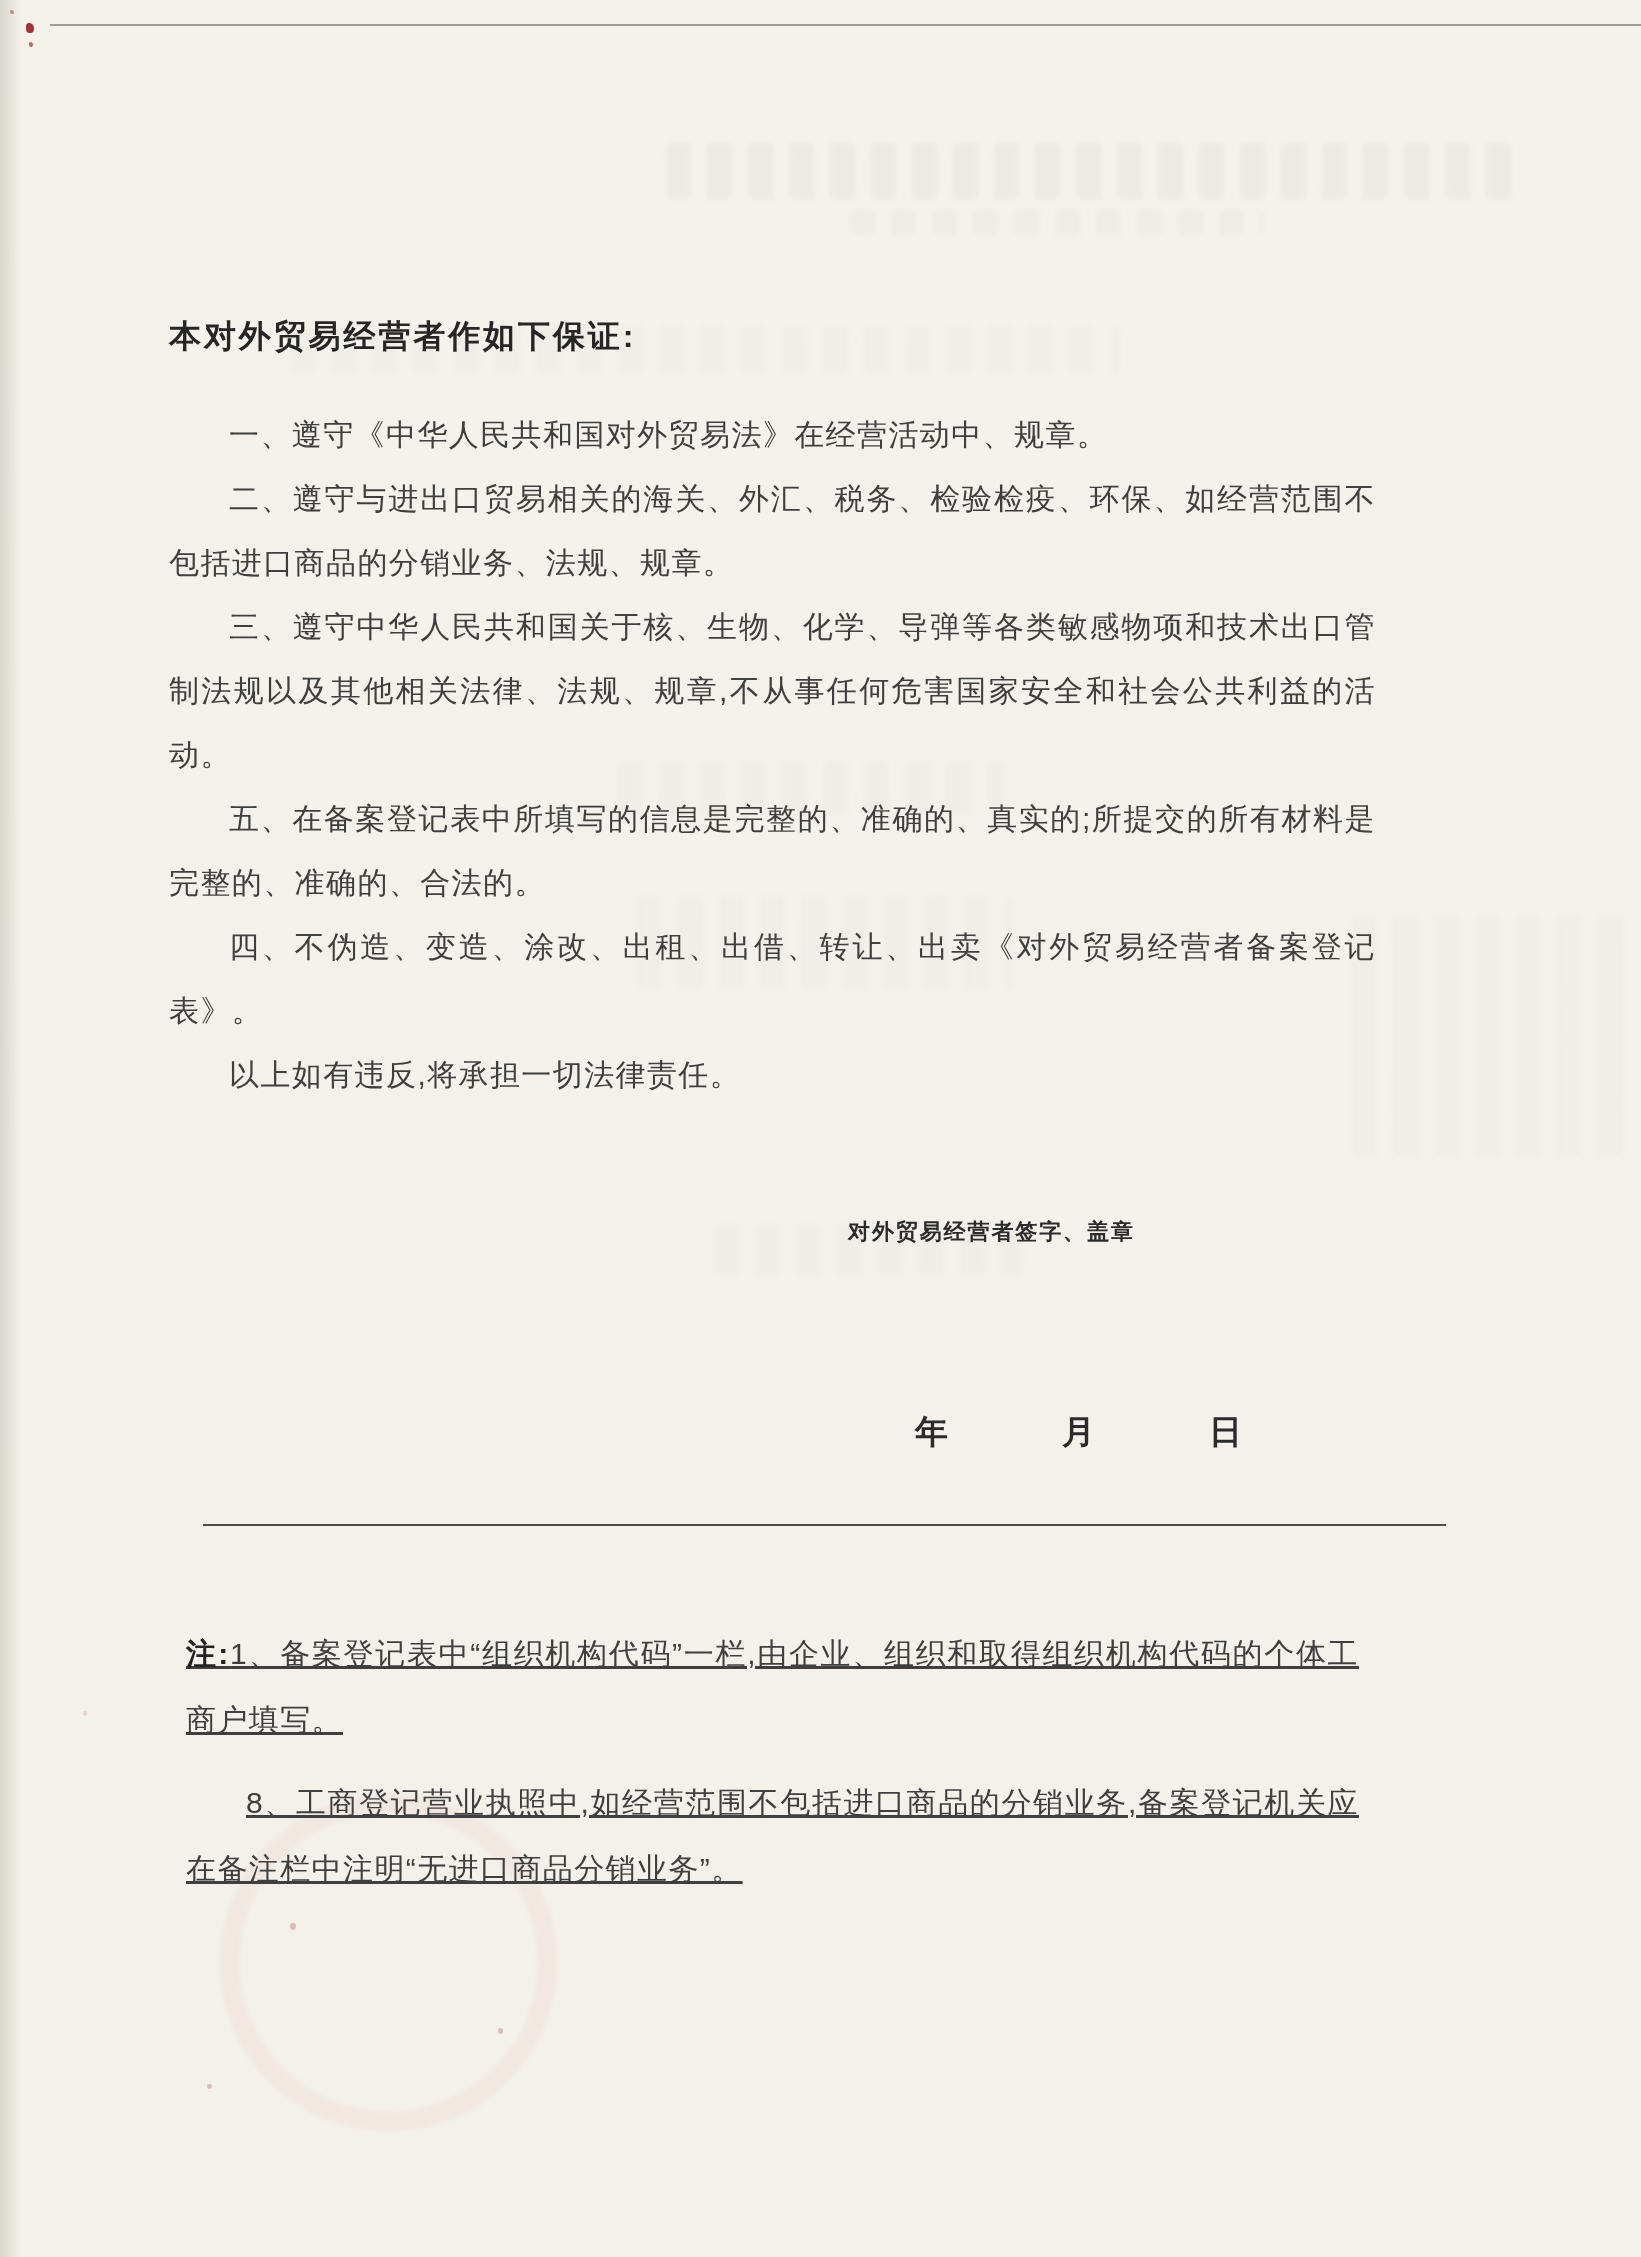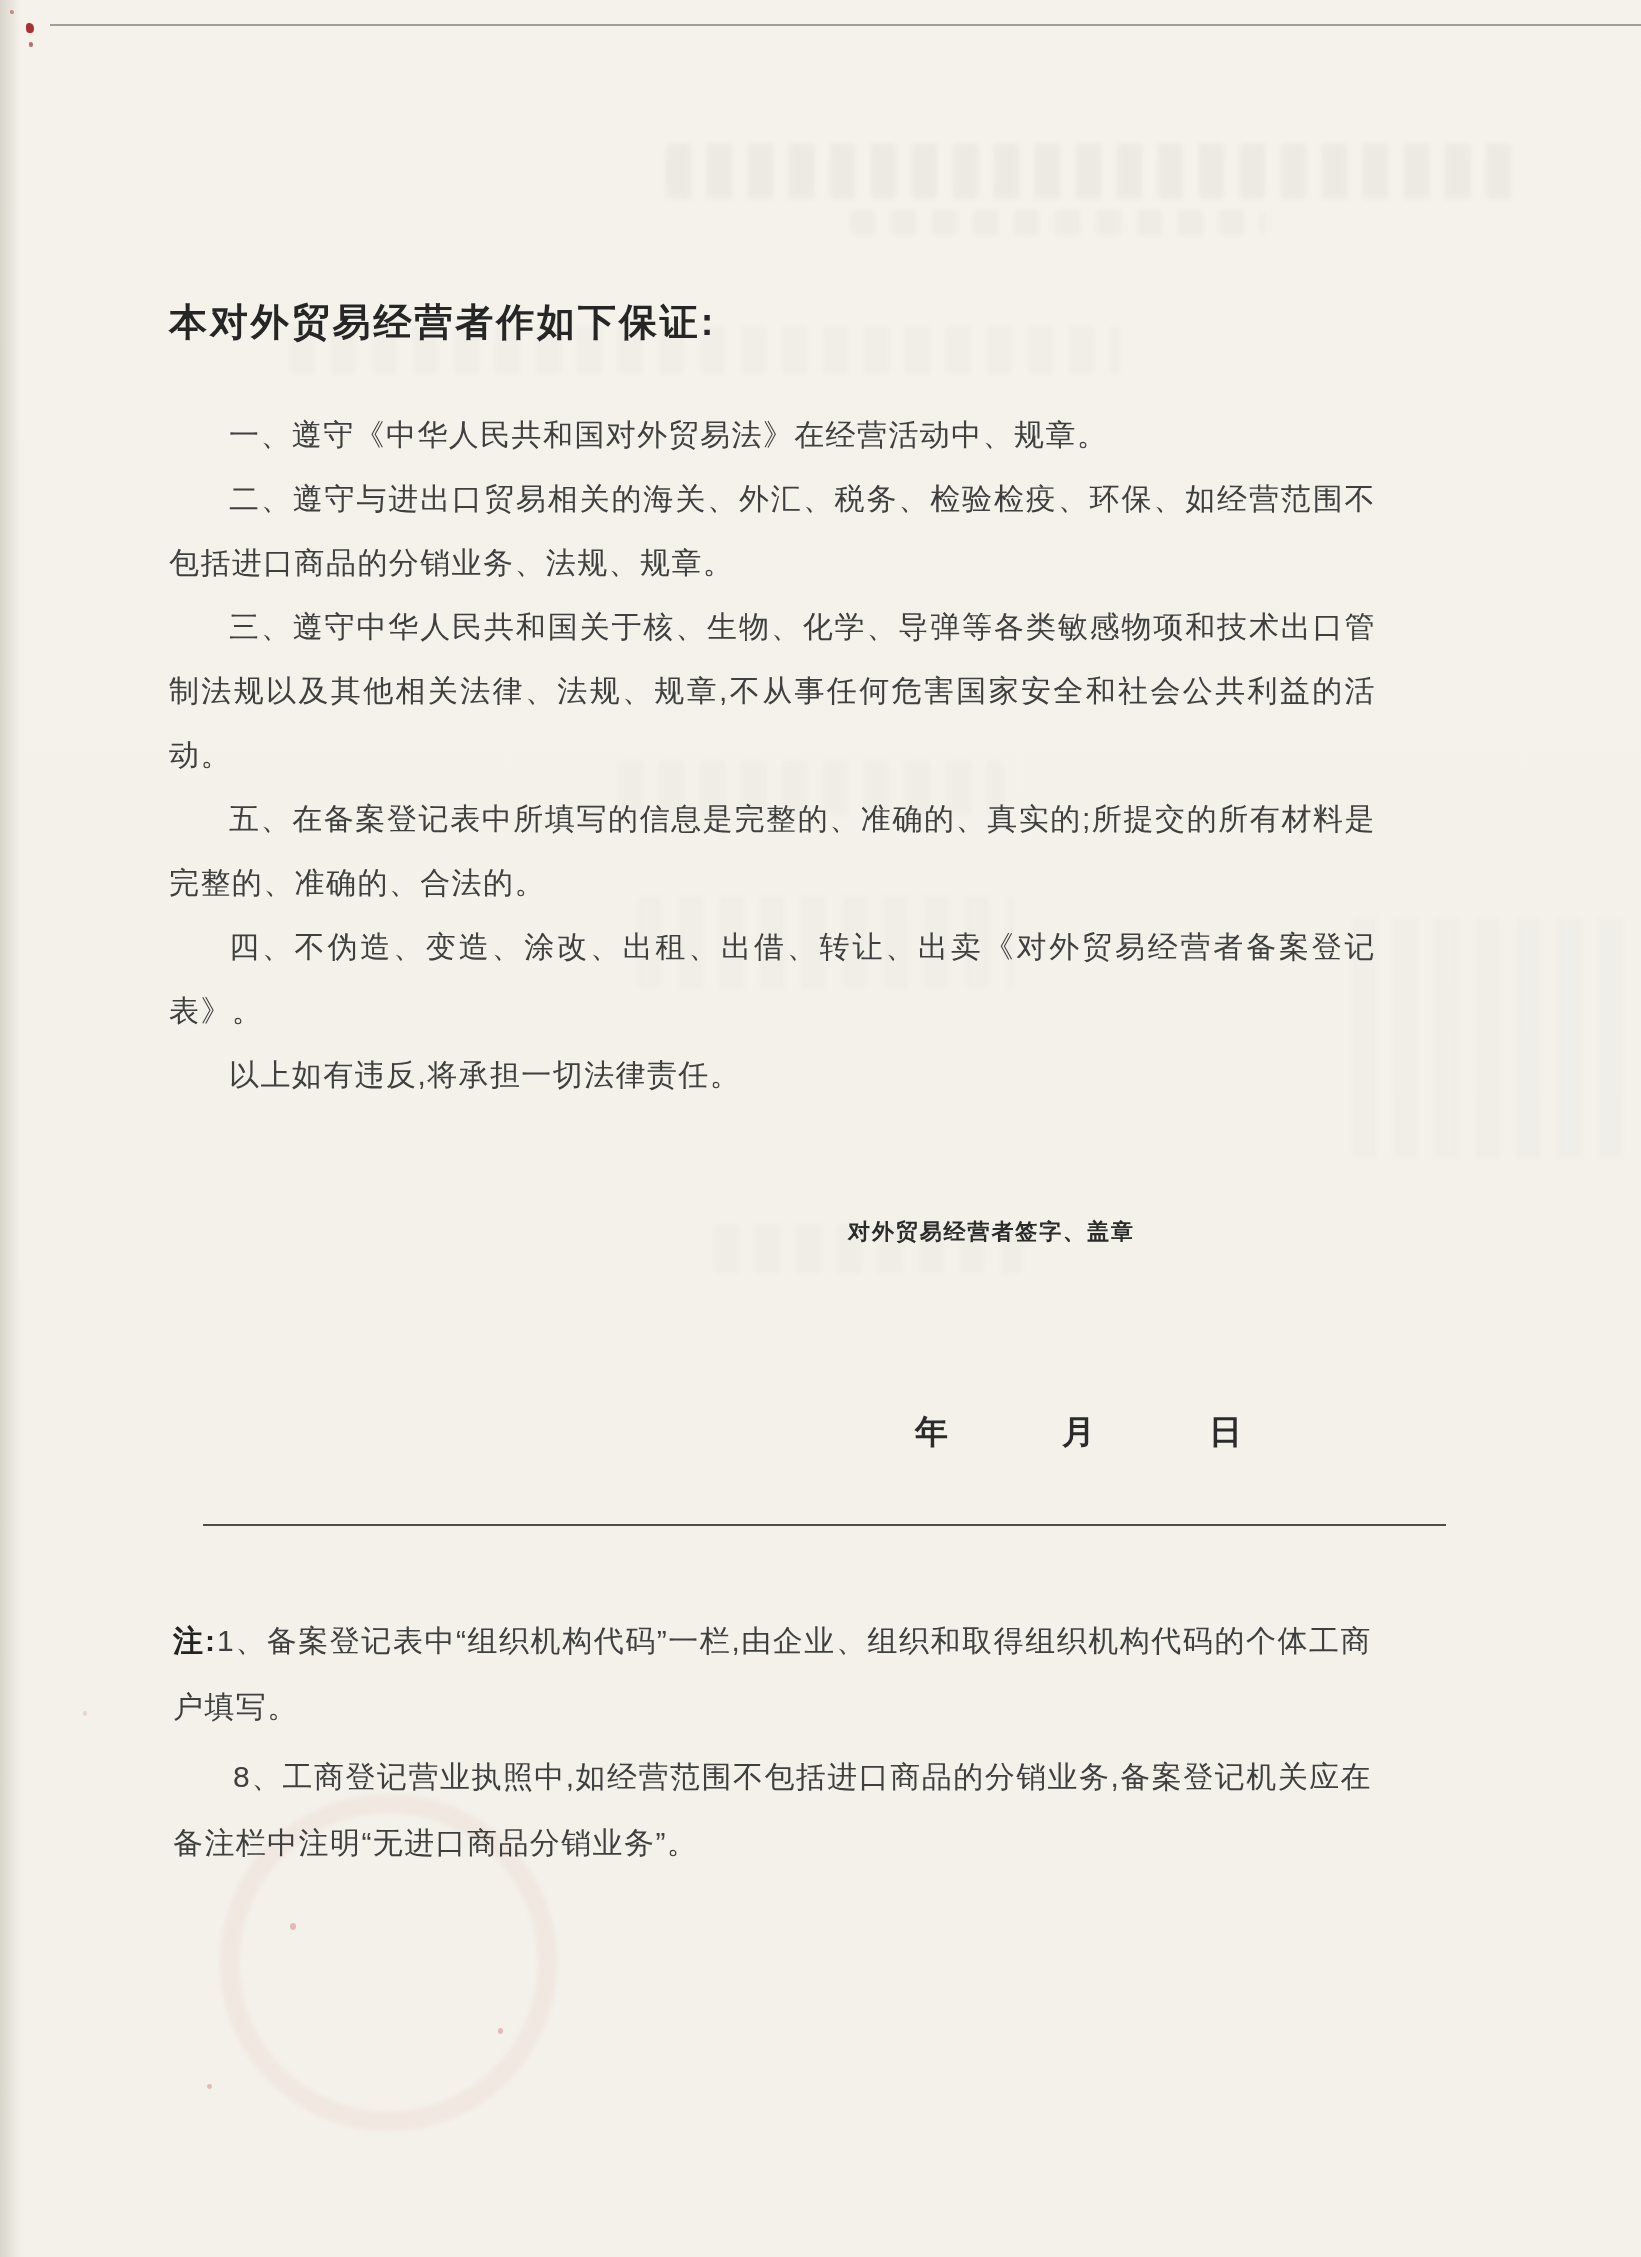--- a/index.html
+++ b/index.html
@@ -32,22 +32,22 @@
   .g7{top:1224px;left:714px;width:309px;height:50px;opacity:.30;}
   .stamp-ring{position:absolute;top:1794px;left:220px;width:299px;height:299px;border-radius:50%;
     border:19.3px solid rgba(224,148,148,.10);filter:blur(1.9px);}
   .stamp-speck{position:absolute;background:rgba(196,86,86,.35);border-radius:50%;}
   .s1{top:1923px;left:290px;width:5.8px;height:6.8px;}
   .s2{top:2028px;left:498px;width:4.8px;height:5.8px;}
   .s3{top:2084px;left:207px;width:4.8px;height:4.8px;}
   .s4{top:1711px;left:83px;width:3.9px;height:4.8px;opacity:.6;}
   
   .doc-title{
-    position:absolute;top:297px;left:169px;
-    font-size:38px;font-weight:700;color:#262626;letter-spacing:2.9px;
+    position:absolute;top:315px;left:169px;
+    font-size:32px;font-weight:700;color:#262626;letter-spacing:2.9px;
   }
   .pledges{
     position:absolute;top:403px;left:169px;width:1207px;
     font-size:30px;line-height:64px;letter-spacing:1.4px;
     text-align:justify;color:#3f3f3f;
   }
   .pledges p{margin:0;text-indent:2em;}
   .signature-line{
     position:absolute;top:1217px;left:848px;
     font-size:22px;font-weight:700;color:#2b2b2b;letter-spacing:1.9px;
@@ -58,21 +58,21 @@
   }
   .divider{
     position:absolute;top:1524px;left:203px;width:1243px;height:1.9px;
     background:#4c4c48;
   }
   .notes{
     position:absolute;top:1604px;left:169px;width:1207px;
     font-size:30px;line-height:66px;letter-spacing:1.4px;
     text-align:justify;color:#3f3f3f;
   }
-  .notes p{margin:4px;}
+  .notes p{margin:17px;text-decoration:underline;}
   .notes p.indented{text-indent:2em;}
   .note-prefix{font-weight:700;color:#232323;letter-spacing:1.9px;}
 </style>
 </head>
 <body>
 
 <div class="page">
 
   <div class="page-edge-top"></div>
   <div class="left-shade"></div>

